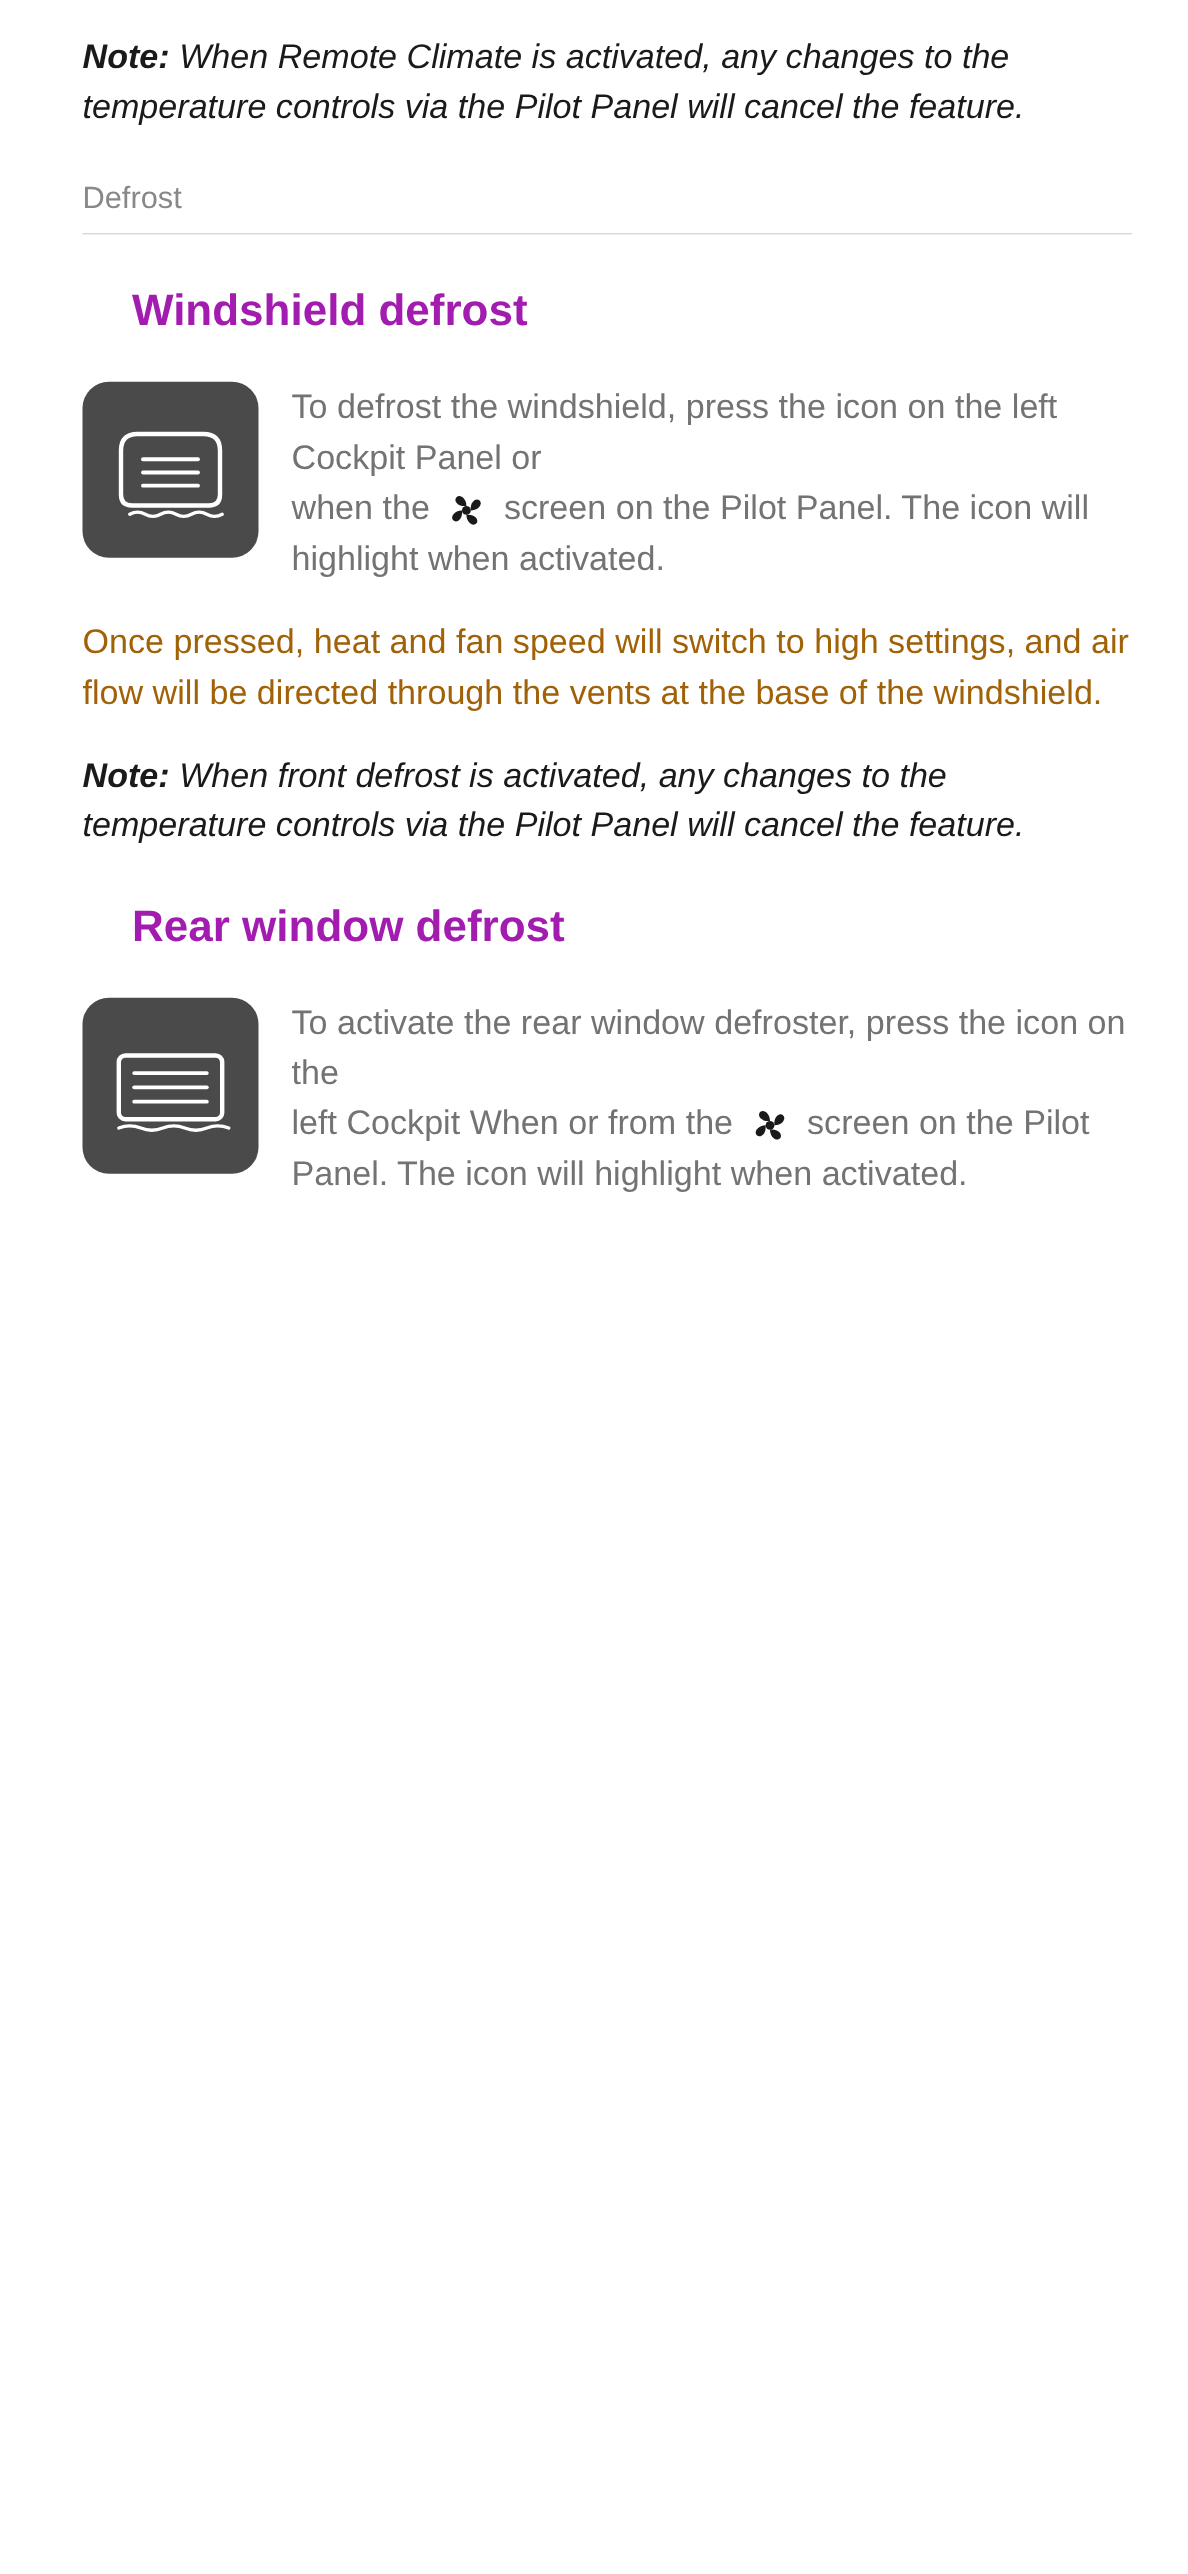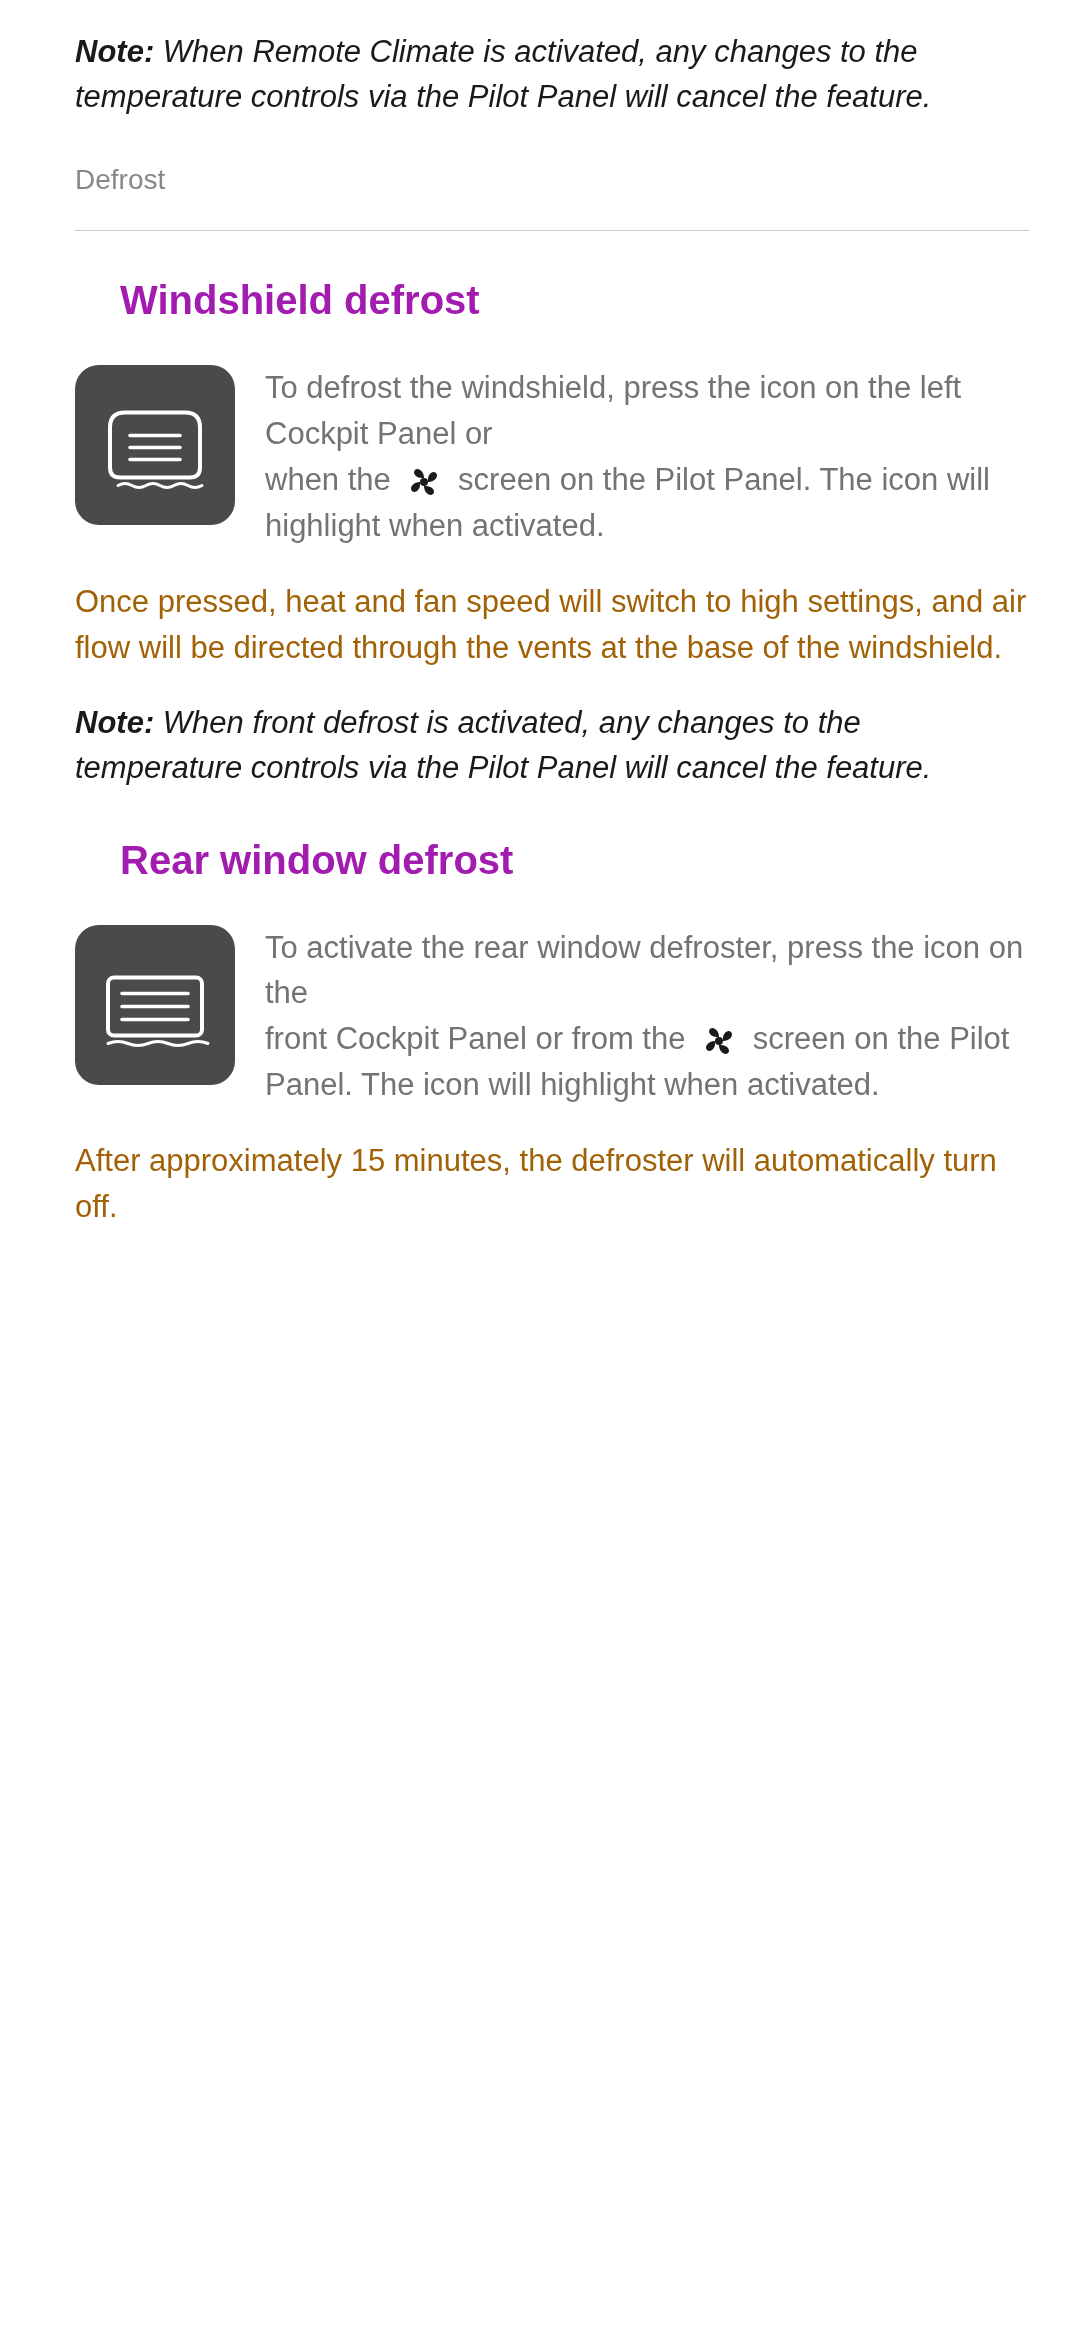--- a/index.html
+++ b/index.html
@@ -31,21 +31,21 @@
     }
 
     .note-text .note-label {
       font-style: italic;
       font-weight: 600;
     }
 
     .section-label {
       font-size: 28px;
       color: #888888;
-      margin-bottom: 30px;
+      margin-bottom: 12px;
     }
 
     .divider {
       border: none;
       border-top: 1px solid #cccccc;
       margin-bottom: 40px;
     }
 
     .section-heading {
       font-size: 40px;
@@ -178,29 +178,28 @@
           <line x1="22" y1="49" x2="88" y2="49" stroke="white" stroke-width="3.5" stroke-linecap="round"></line>
           <line x1="22" y1="62" x2="88" y2="62" stroke="white" stroke-width="3.5" stroke-linecap="round"></line>
 
           <path d="M8 86 Q18 82 28 86 Q38 90 48 86 Q58 82 68 86 Q78 90 88 86 Q98 82 108 86" stroke="white" stroke-width="3" fill="none" stroke-linecap="round"></path>
         </svg>
       </div>
 
       <div class="icon-description">
         <span>To activate the rear window defroster, press the icon on the</span>
         <br>
-        <span>front Cockpit Panel or from the</span>
+        <span>left Cockpit When or from the</span>
         
         <svg class="fan-icon-inline" viewBox="0 0 42 42" fill="none" xmlns="http://www.w3.org/2000/svg">
           <circle cx="21" cy="21" r="4" fill="#1a1a1a"></circle>
           <path d="M21 17 C21 10 15 6 12 9 C9 12 13 18 21 17Z" fill="#1a1a1a"></path>
           <path d="M25 21 C32 21 36 15 33 12 C30 9 24 13 25 21Z" fill="#1a1a1a"></path>
           <path d="M21 25 C21 32 27 36 30 33 C33 30 29 24 21 25Z" fill="#1a1a1a"></path>
           <path d="M17 21 C10 21 6 27 9 30 C12 33 18 29 17 21Z" fill="#1a1a1a"></path>
         </svg>
         <span>screen on the Pilot Panel. The icon will highlight when activated.</span>
       </div>
     </div>
 
-    <p class="body-text">After approximately 15 minutes, the defroster will automatically turn off.</p>
   </div>
 
 </div>
 
 </body></html>

